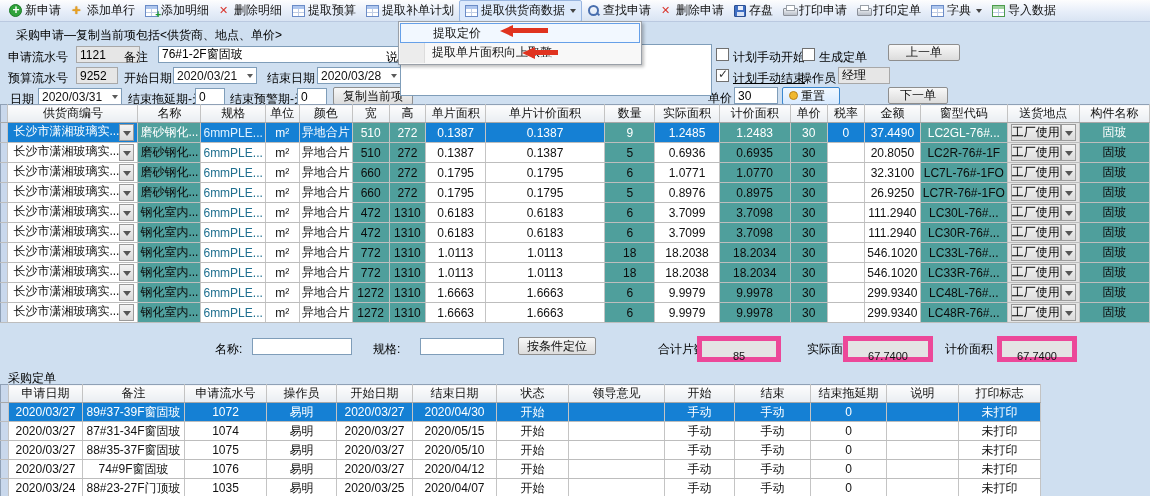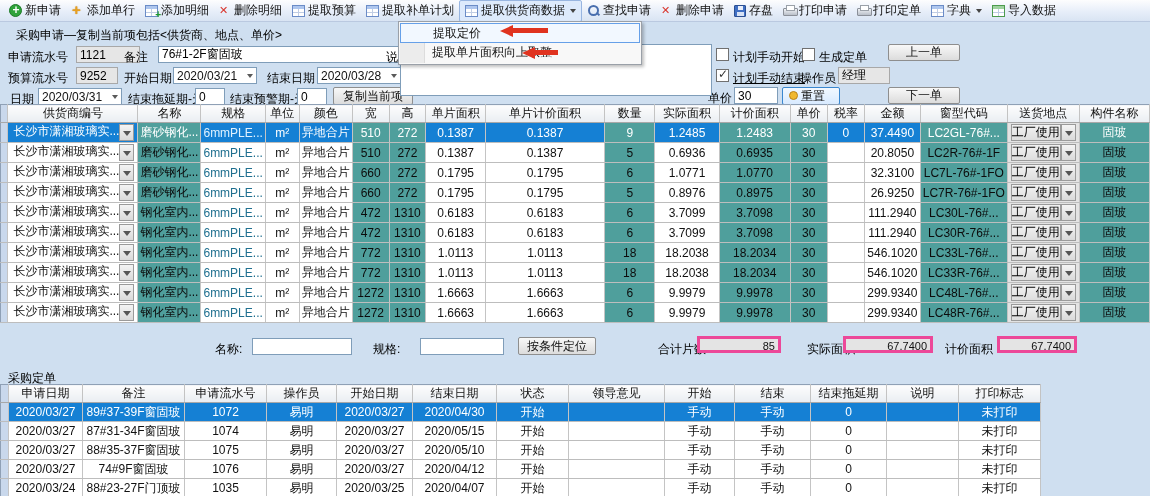--- a/index.html
+++ b/index.html
@@ -78,21 +78,21 @@
   .supwrap { display:flex; align-items:flex-start; height:19px; }
   .supwrap .txt { flex:1; overflow:hidden; white-space:nowrap; padding-left:3px; }
   .ddbox { width:15px; height:17px; margin:1px 1px 1px 0; background:linear-gradient(#f4f4f4,#d9d9d9); border:1px solid #9a9a9a; position:relative; flex:none; }
   .ddbox::before { content:""; position:absolute; left:3px; top:6px; width:0; height:0; border-left:4px solid transparent; border-right:4px solid transparent; border-top:5px solid #555; }
   td.c-spec { color:#1f6f8f; }
   tr.selected td.c-spec { color:#dff1ff; }
   td.c-code { text-align:left; padding-left:3px; }
   td.c-combo { background:#e3e3e3 !important; color:#000 !important; padding:0; }
   .delivwrap { display:flex; align-items:center; height:19px; }
   .delivwrap .txt { flex:1; text-align:center; background:linear-gradient(#f2f2f2,#dedede); border:1px solid #9a9a9a; margin:1px 0 1px 1px; height:17px; line-height:15px; }
-  .robox { position:absolute; height:17px; background:#e4e4e4; border:3px solid #ec4899; font-size:11px; padding:0 3px; line-height:15px; text-align:right; }
+  .robox { position:absolute; height:17px; background:#e4e4e4; border:5px solid #ec4899; font-size:11px; padding:8px 3px; line-height:15px; text-align:center; }
 </style>
 </head>
 <body>
 
 <div class="screen">
 
   <div class="toolbar" id="toolbar">
       <div class="tb-item">
         <span class="ic ic-plus-green"></span>
         <span>新申请</span>
@@ -188,21 +188,21 @@
   <div class="cb" style="left:716px;top:69px;">
       <span class="mark">✓</span>
     </div>
   <div class="lbl" style="left:733px;top:70px;text-decoration:underline;">计划手动结束</div>
   <div class="lbl" style="left:800px;top:70px;">操作员</div>
   <input class="inp ro" style="left: 838px; top: 67px; width: 52px;" value="经理">
 
   <div class="lbl" style="left:708px;top:90px;">单价</div>
   <input class="inp" style="left: 734px; top: 87px; width: 44px;" value="30">
   <div class="btn blue" style="left:782px;top:87px;width:58px;text-align:left;"><span style="display:inline-block;width:9px;height:9px;background:#f0b830;border:1px solid #b9821a;border-radius:50%;margin-right:3px;"></span><span>重置</span></div>
-  <div class="btn" style="left:888px;top:87px;width:72px;height:17px;line-height:15px;">下一单</div>
+  <div class="btn" style="left:888px;top:87px;width:60px;height:17px;line-height:15px;">下一单</div>
 
   <div class="menu" id="menu">
       <div class="menu-item hl">提取定价</div>
       <div class="menu-item">提取单片面积向上取整</div>
     </div>
   <div class="annot" style="left:500px;top:24px;width:48px;">
       <span class="head"></span>
       <span class="tail"></span>
     </div>
   <div class="annot" style="left:522px;top:46px;width:36px;">

